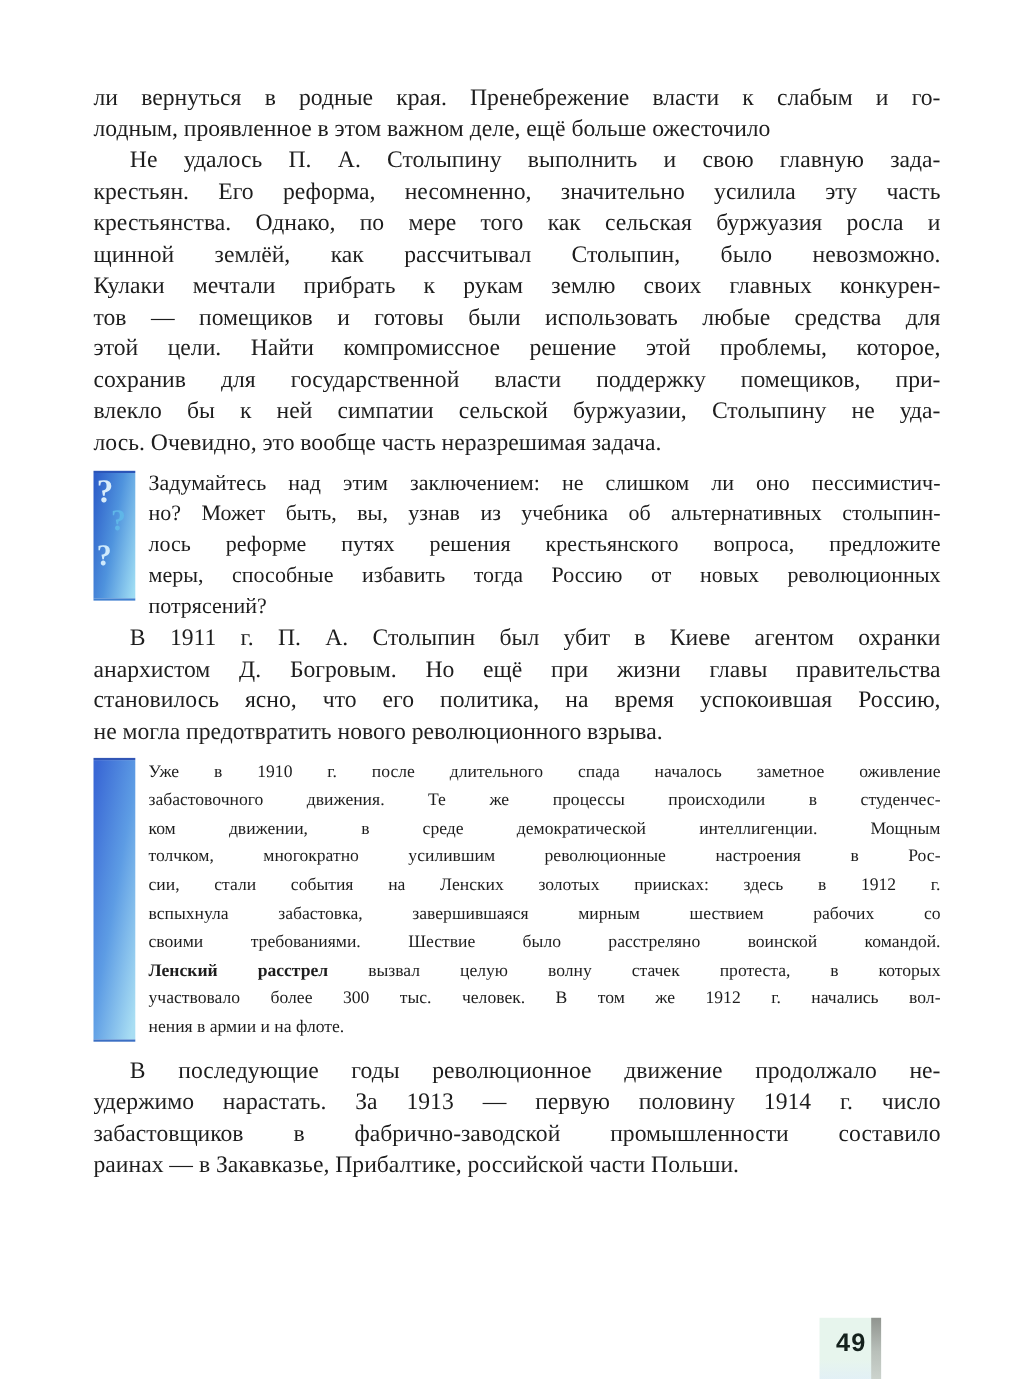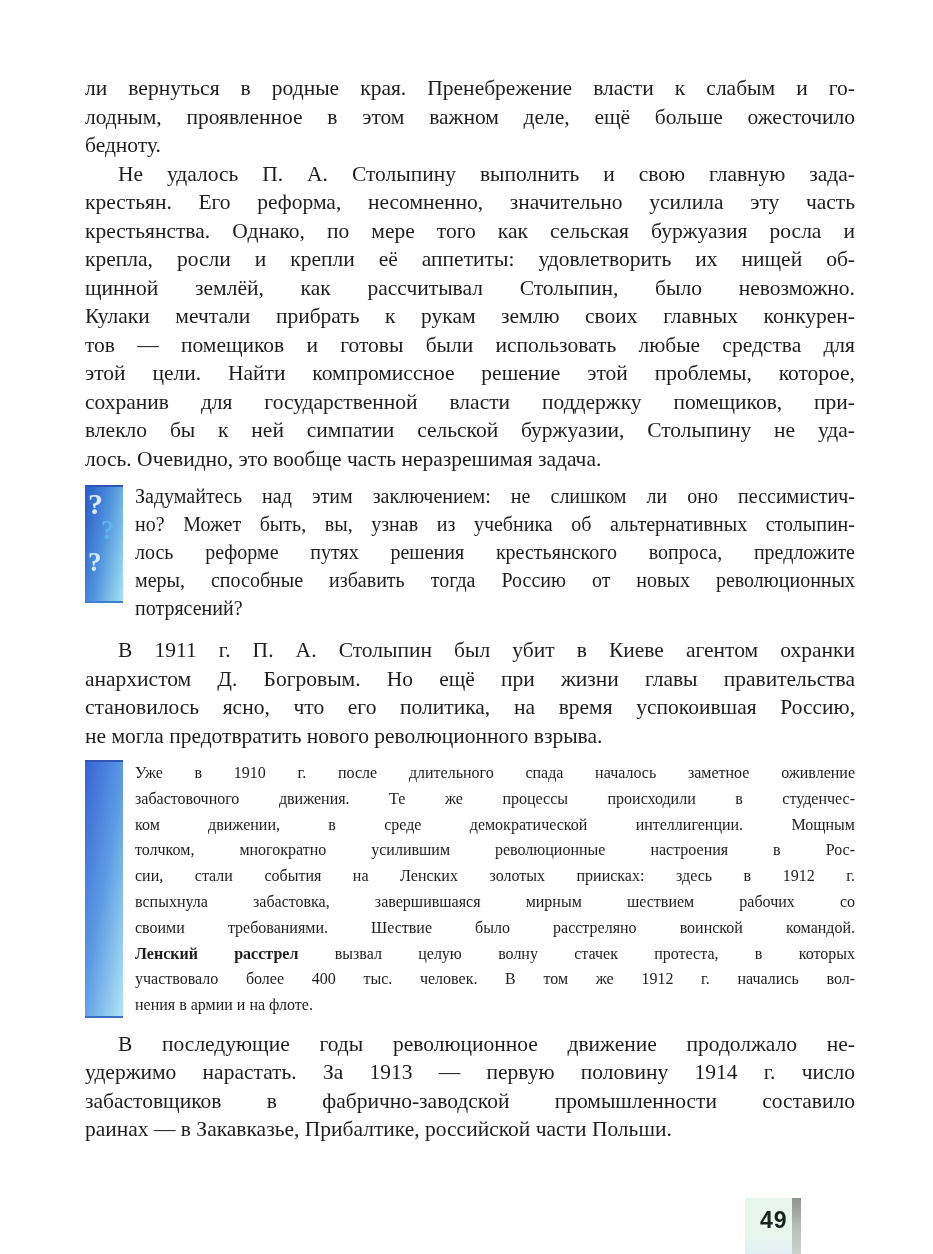--- a/index.html
+++ b/index.html
@@ -29,21 +29,21 @@
     border-top:2px solid #2b55b8;
     border-bottom:2px solid #3f7fd0;
     position:relative;
   }
   .qicon span{position:absolute;font-weight:bold;line-height:1;}
   .qmark-1{left:3px;top:2px;font-size:30px;color:#d9ecfa;}
   .qmark-2{left:16px;top:30px;font-size:27px;color:#5fb6e8;}
   .qmark-3{left:3px;top:62px;font-size:27px;color:#cfeafc;}
   .qtext{margin-left:12px;width:720px;font-size:20px;line-height:28px;}
 
-  .p3{margin-top:14px;}
+  .p3{}
 
   
   .sideblock{display:flex;margin-top:10px;}
   .sidebar-rule{
     flex:0 0 38px;
     background:linear-gradient(100deg,#3a68d5 5%,#5d9ce4 50%,#a9def3 95%);
     border-top:2px solid #3156b6;
     border-bottom:2px solid #3b6fc4;
   }
   .sidetext{margin-left:12px;width:720px;font-size:16px;line-height:25.8px;}
@@ -66,28 +66,26 @@
   }
 </style>
 </head>
 <body>
 
 <div class="content">
 
   <div class="para">
       <div class="line">ли вернуться в родные края. Пренебрежение власти к слабым и го-</div>
       <div class="line">лодным, проявленное в этом важном деле, ещё больше ожесточило</div>
-      <div class="line">бедноту.</div>
     </div>
 
   <div class="para indent-first">
       <div class="line">Не удалось П. А. Столыпину выполнить и свою главную зада-</div>
       <div class="line">крестьян. Его реформа, несомненно, значительно усилила эту часть</div>
       <div class="line">крестьянства. Однако, по мере того как сельская буржуазия росла и</div>
-      <div class="line">крепла, росли и крепли её аппетиты: удовлетворить их нищей об-</div>
       <div class="line">щинной землёй, как рассчитывал Столыпин, было невозможно.</div>
       <div class="line">Кулаки мечтали прибрать к рукам землю своих главных конкурен-</div>
       <div class="line">тов — помещиков и готовы были использовать любые средства для</div>
       <div class="line">этой цели. Найти компромиссное решение этой проблемы, которое,</div>
       <div class="line">сохранив для государственной власти поддержку помещиков, при-</div>
       <div class="line">влекло бы к ней симпатии сельской буржуазии, Столыпину не уда-</div>
       <div class="line">лось. Очевидно, это вообще часть неразрешимая задача.</div>
     </div>
 
   <div class="qblock">
@@ -116,21 +114,21 @@
     <div class="sidebar-rule"></div>
     <div class="sidetext">
         <div class="line">Уже в 1910 г. после длительного спада началось заметное оживление</div>
         <div class="line">забастовочного движения. Те же процессы происходили в студенчес-</div>
         <div class="line">ком движении, в среде демократической интеллигенции. Мощным</div>
         <div class="line">толчком, многократно усилившим революционные настроения в Рос-</div>
         <div class="line">сии, стали события на Ленских золотых приисках: здесь в 1912 г.</div>
         <div class="line">вспыхнула забастовка, завершившаяся мирным шествием рабочих со</div>
         <div class="line">своими требованиями. Шествие было расстреляно воинской командой.</div>
         <div class="line"><b>Ленский расстрел</b> вызвал целую волну стачек протеста, в которых</div>
-        <div class="line">участвовало более 400 тыс. человек. В том же 1912 г. начались вол-</div>
+        <div class="line">участвовало более 300 тыс. человек. В том же 1912 г. начались вол-</div>
         <div class="line">нения в армии и на флоте.</div>
       </div>
   </div>
 
   <div class="para indent-first p4">
       <div class="line">В последующие годы революционное движение продолжало не-</div>
       <div class="line">удержимо нарастать. За 1913 — первую половину 1914 г. число</div>
       <div class="line">забастовщиков в фабрично-заводской промышленности составило</div>
       <div class="line">раинах — в Закавказье, Прибалтике, российской части Польши.</div>
     </div>

